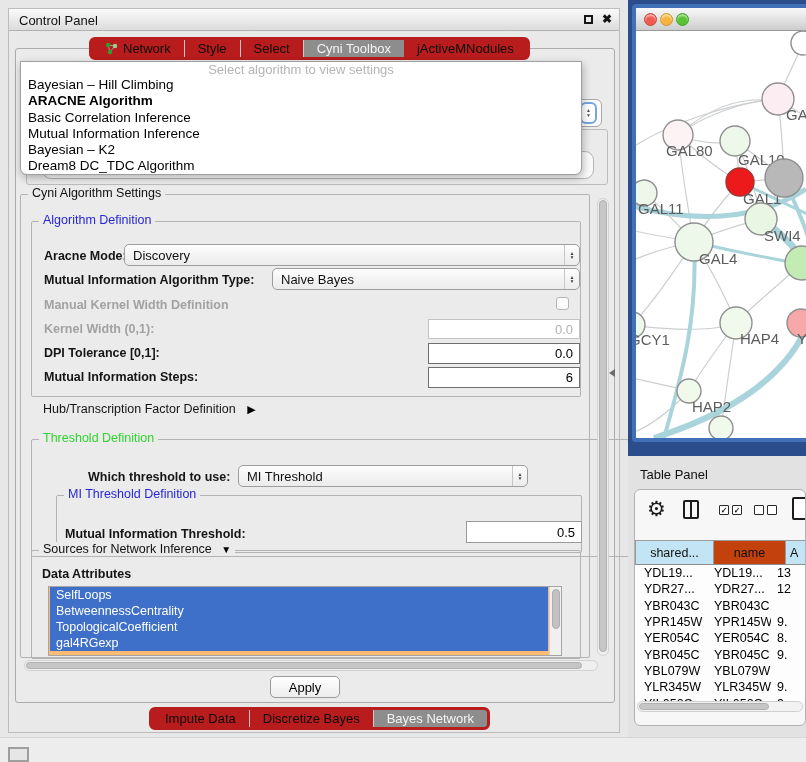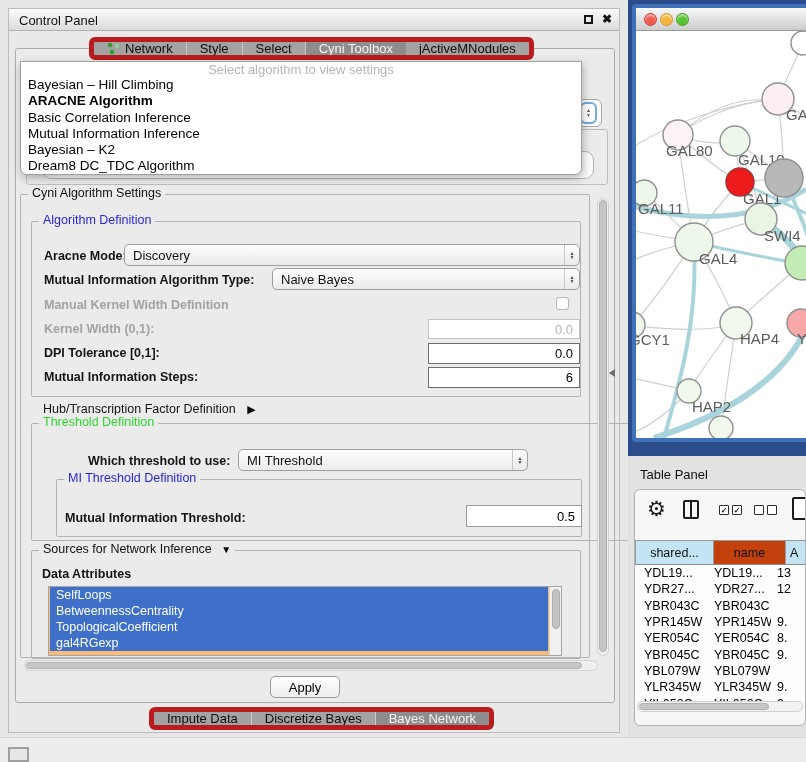--- a/index.html
+++ b/index.html
@@ -8,21 +8,21 @@
 
   
   .cp{position:absolute;left:8px;top:8px;width:612px;height:725px;background:#e9e9e9;
       border:1px solid #bcbcbc;}
   .cp-titlebar{position:absolute;left:0;top:0;right:0;height:22px;
       background:linear-gradient(#fafafa,#dcdcdc);border-bottom:1px solid #b2b2b2;}
   .cp-title{position:absolute;left:10px;top:4px;font-size:13px;color:#111;white-space:nowrap}
   .float-icon{position:absolute;right:26px;top:6px;width:9px;height:9px;border:2px solid #161616;}
   .close-icon{position:absolute;right:7px;top:3px;font-size:12px;font-weight:bold;color:#161616;}
 
-  .tabbar{position:absolute;display:flex;background:#a3a3a3;border:5px solid #b91c1c;
+  .tabbar{position:absolute;display:flex;background:#b91c1c;border:3px solid #b91c1c;
       border-radius:6px;height:23px;overflow:hidden;z-index:20}
   .tabbar.top{left:80px;top:28px}
   .tabbar.bottom{left:140px;top:698px}
   .tab{display:flex;align-items:center;gap:5px;padding:0 13px;font-size:13px;color:#0c0c0c;
       border-right:1px solid #c9c9c9;white-space:nowrap}
   .tab:last-child{border-right:none}
   .tab.selected{background:#8d8d8d;color:#f4f4f4;border-right:none}
   .tabicon{display:inline-flex;width:13px;height:13px}
 
   .content-panel{position:absolute;left:6px;top:39px;width:600px;height:655px;
@@ -257,21 +257,21 @@
         <div class="tfield" style="left:396px;top:145px;width:152px;height:21px">
           <span>6</span>
         </div>
       </div>
 
       <div class="hub-row" style="left:22px;top:207px;position:absolute">
         <span>Hub/Transcription Factor Definition</span>
         <span class="tri-right">▶</span>
       </div>
 
-      <div class="grp" style="left:10px;top:228px;width:598px;height:118px;position:absolute">
+      <div class="grp" style="left:10px;top:244px;width:598px;height:118px;position:absolute">
         <span class="gtitle green">Threshold Definition</span>
 
         <span class="lbl" style="left:56px;top:30px">Which threshold to use:</span>
         <div class="combo" style="left:206px;top:25px;width:290px">
           <span class="combo-text">MI Threshold</span>
           <span class="stepper">
               <i>▲</i>
               <i>▼</i>
             </span>
         </div>

